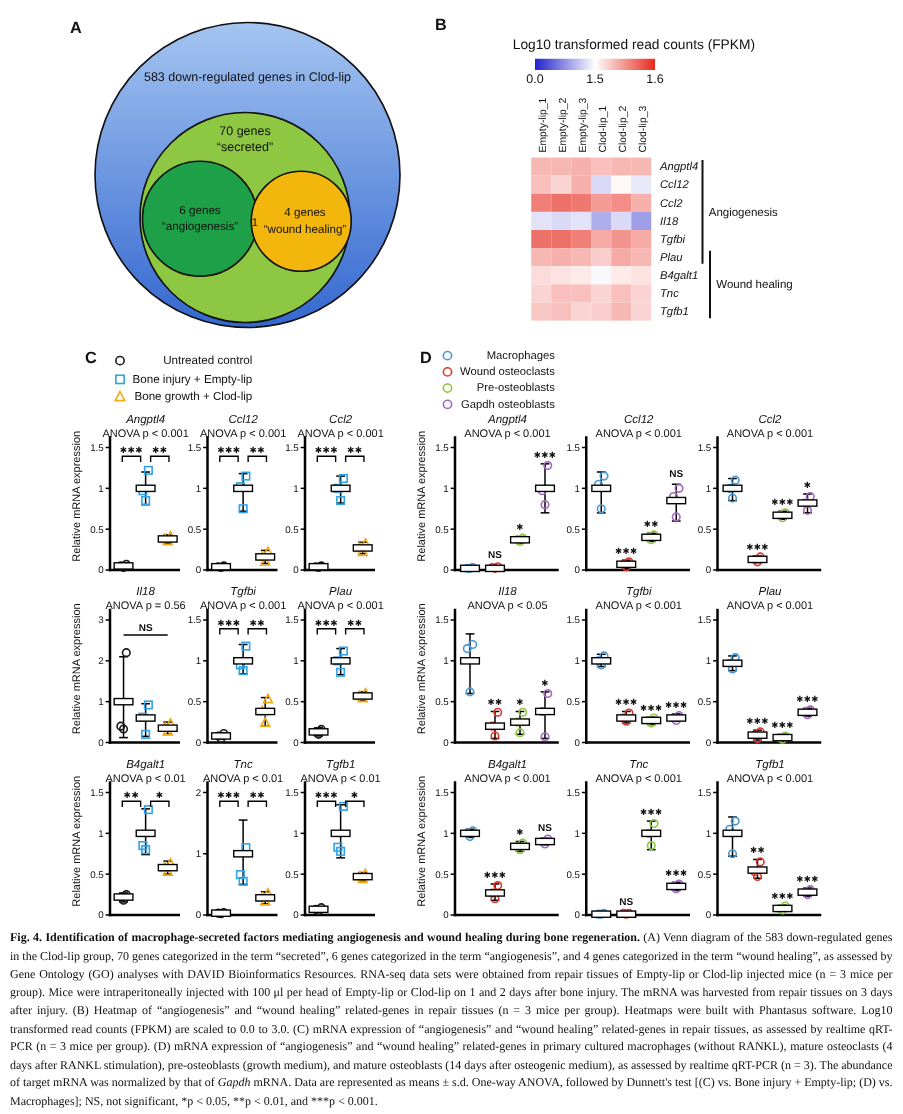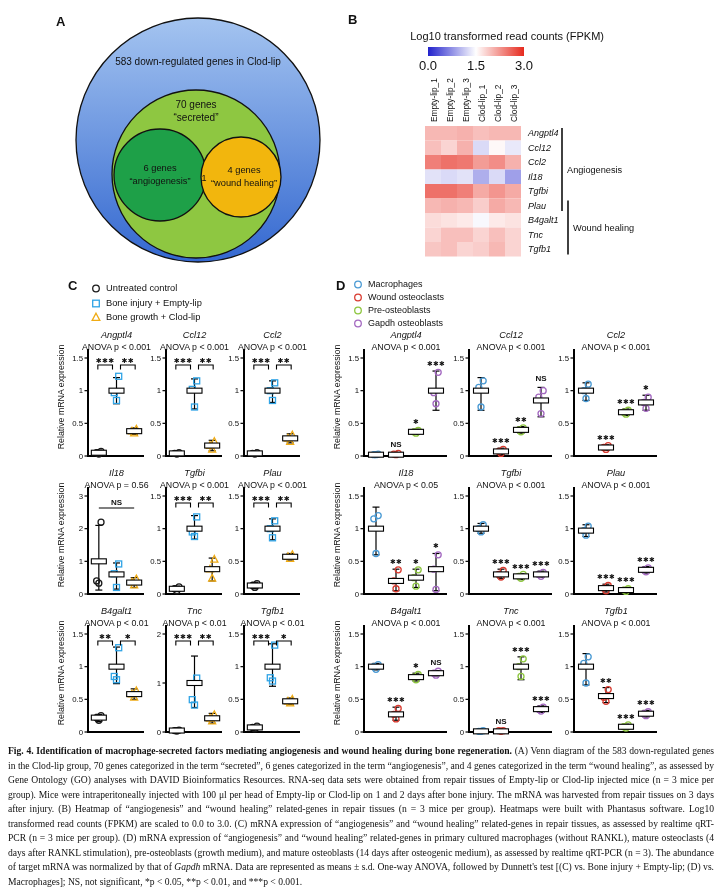--- a/index.html
+++ b/index.html
@@ -1,30 +1,30 @@
 <!DOCTYPE html>
 <html><head>
 <meta charset="utf-8">
 <style>
   html,body{margin:0;padding:0;background:#fff;}
   .page{position:relative;width:722px;height:891px;background:#ffffff;
         font-family:"Liberation Sans",sans-serif;color:#111;overflow:hidden;}
   .panel{position:absolute;}
   .plabel{position:absolute;font-weight:bold;font-size:13px;color:#111;}
   .abs{position:absolute;}
-  .legend .lrow{display:flex;align-items:center;gap:4px;font-size:9.3px;margin-bottom:2.5px;white-space:nowrap;}
+  .legend .lrow{display:flex;align-items:center;gap:4px;font-size:9.3px;margin-bottom:2.5px;white-space:nowrap;justify-content:space-between;}
   #legendD .lrow{font-size:9px;margin-bottom:1px;}
   .prow{display:flex;}
   .ylab{position:relative;width:13px;height:138px;flex:0 0 13px;}
   .ylab span{position:absolute;left:50%;top:50%;transform:translate(-50%,-50%) rotate(-90deg);
              font-size:8.8px;white-space:nowrap;color:#111;}
   .caption{position:absolute;left:8px;right:8px;top:744px;
            font-family:Liberation Serif, serif;font-size:9.6px;line-height:14.55px;
            text-align:justify;color:#111;}
-  .cbt{position:absolute;top:50px;transform:translateX(-50%);font-size:13px;}
+  .cbt{position:absolute;top:50px;transform:translateX(-50%);font-size:10px;}
   #hmTitle{position:absolute;left:50px;top:22px;width:214px;text-align:right;font-size:11px;}
   #colorbar{position:absolute;left:88px;top:39px;width:96px;height:9px;}
   svg{display:block;}
 </style>
 </head>
 <body>
 
 <div class="page">
 
   <div class="panel" id="panelA" style="left:28px;top:6px;width:312px;height:266px">
@@ -50,21 +50,21 @@
       <text x="130" y="171" text-anchor="middle" font-size="9" fill="#111">1</text>
     </svg>
   </div>
 
   <div class="panel" id="panelB" style="left:340px;top:8px;width:382px;height:264px">
     <div class="plabel" style="left:8px;top:4px">B</div>
     <div id="hmTitle">Log10 transformed read counts (FPKM)</div>
     <div id="colorbar" style="background: linear-gradient(90deg, rgb(34, 34, 204), rgb(255, 255, 255) 50%, rgb(230, 42, 30));"></div>
     <span class="cbt" style="left:88px">0.0</span>
     <span class="cbt" style="left:136px">1.5</span>
-    <span class="cbt" style="left:184px">3.0</span>
+    <span class="cbt" style="left:184px">1.6</span>
     <svg id="heatmapSvg" class="abs" style="left:0;top:48px" width="382" height="214">
         <text x="96.5" y="66" font-size="8.3" text-anchor="start" fill="#111" transform="rotate(-90 96.5 66)">Empty-lip_1</text>
         <text x="112.5" y="66" font-size="8.3" text-anchor="start" fill="#111" transform="rotate(-90 112.5 66)">Empty-lip_2</text>
         <text x="128.5" y="66" font-size="8.3" text-anchor="start" fill="#111" transform="rotate(-90 128.5 66)">Empty-lip_3</text>
         <text x="144.5" y="66" font-size="8.3" text-anchor="start" fill="#111" transform="rotate(-90 144.5 66)">Clod-lip_1</text>
         <text x="160.5" y="66" font-size="8.3" text-anchor="start" fill="#111" transform="rotate(-90 160.5 66)">Clod-lip_2</text>
         <text x="176.5" y="66" font-size="8.3" text-anchor="start" fill="#111" transform="rotate(-90 176.5 66)">Clod-lip_3</text>
         <rect x="85" y="70" width="16" height="14.5" fill="rgb(247,184,180)"></rect>
         <rect x="101" y="70" width="16" height="14.5" fill="rgb(247,184,180)"></rect>
         <rect x="117" y="70" width="16" height="14.5" fill="rgb(246,177,173)"></rect>

